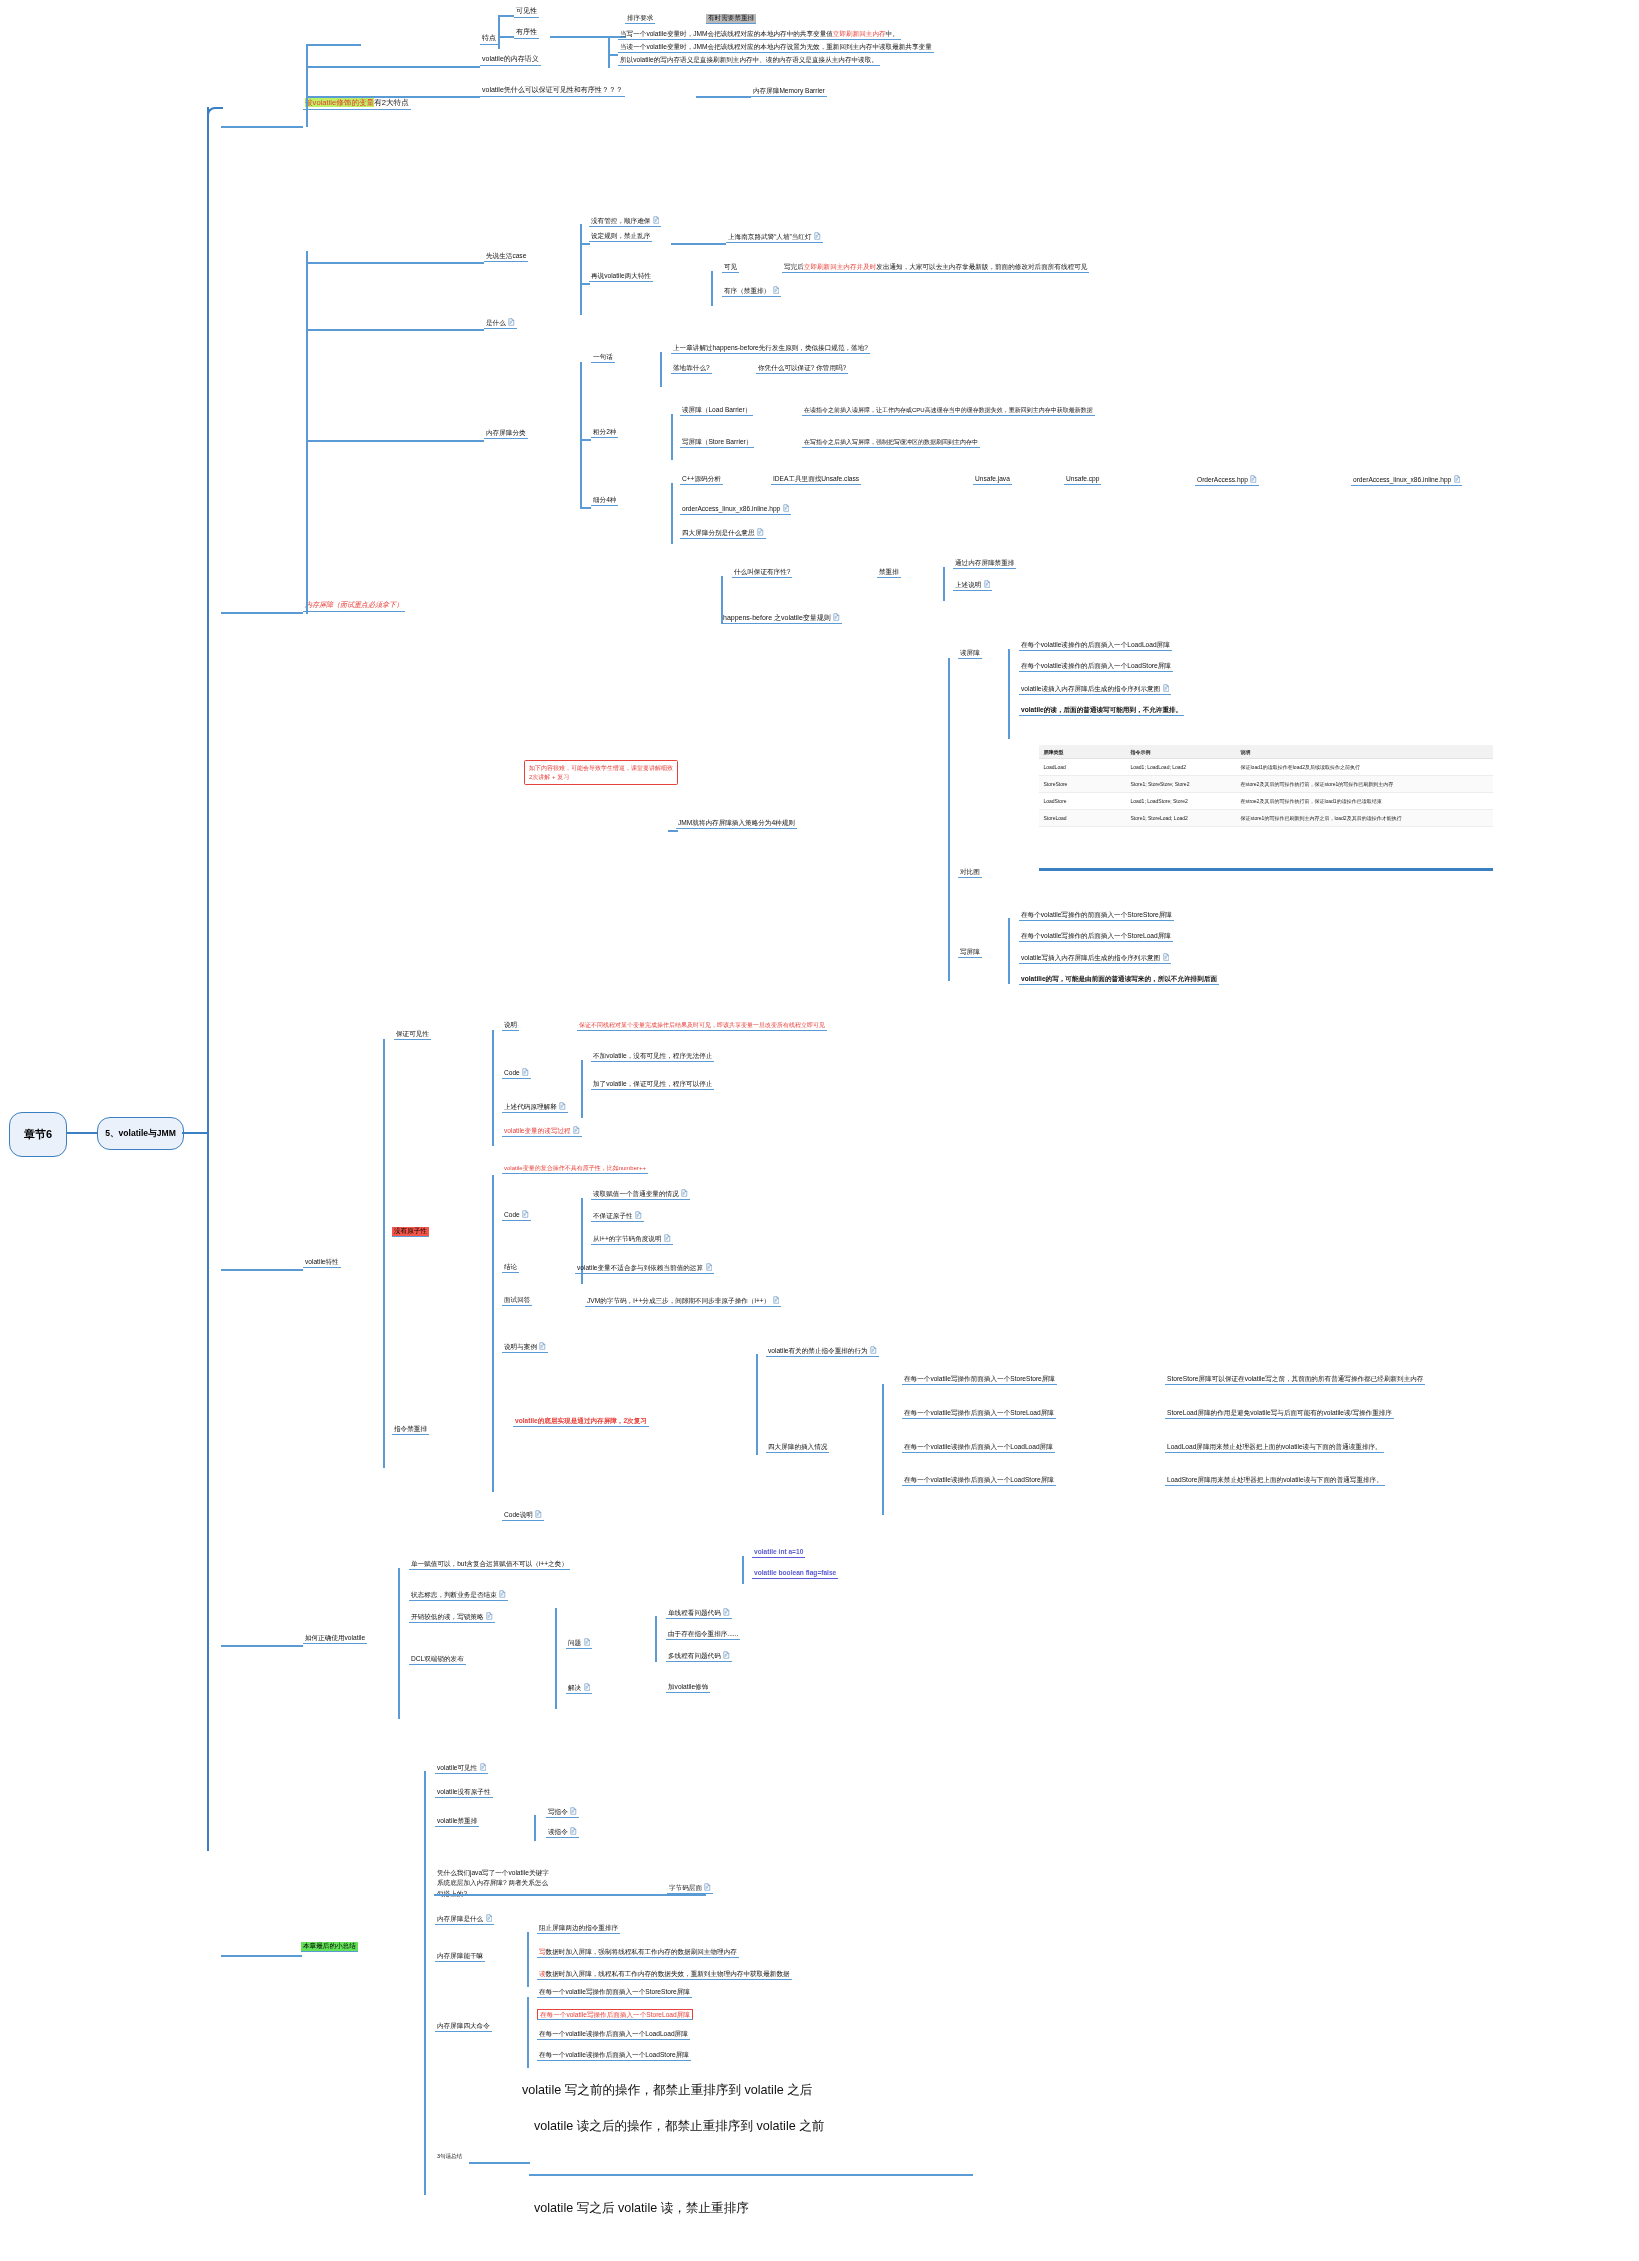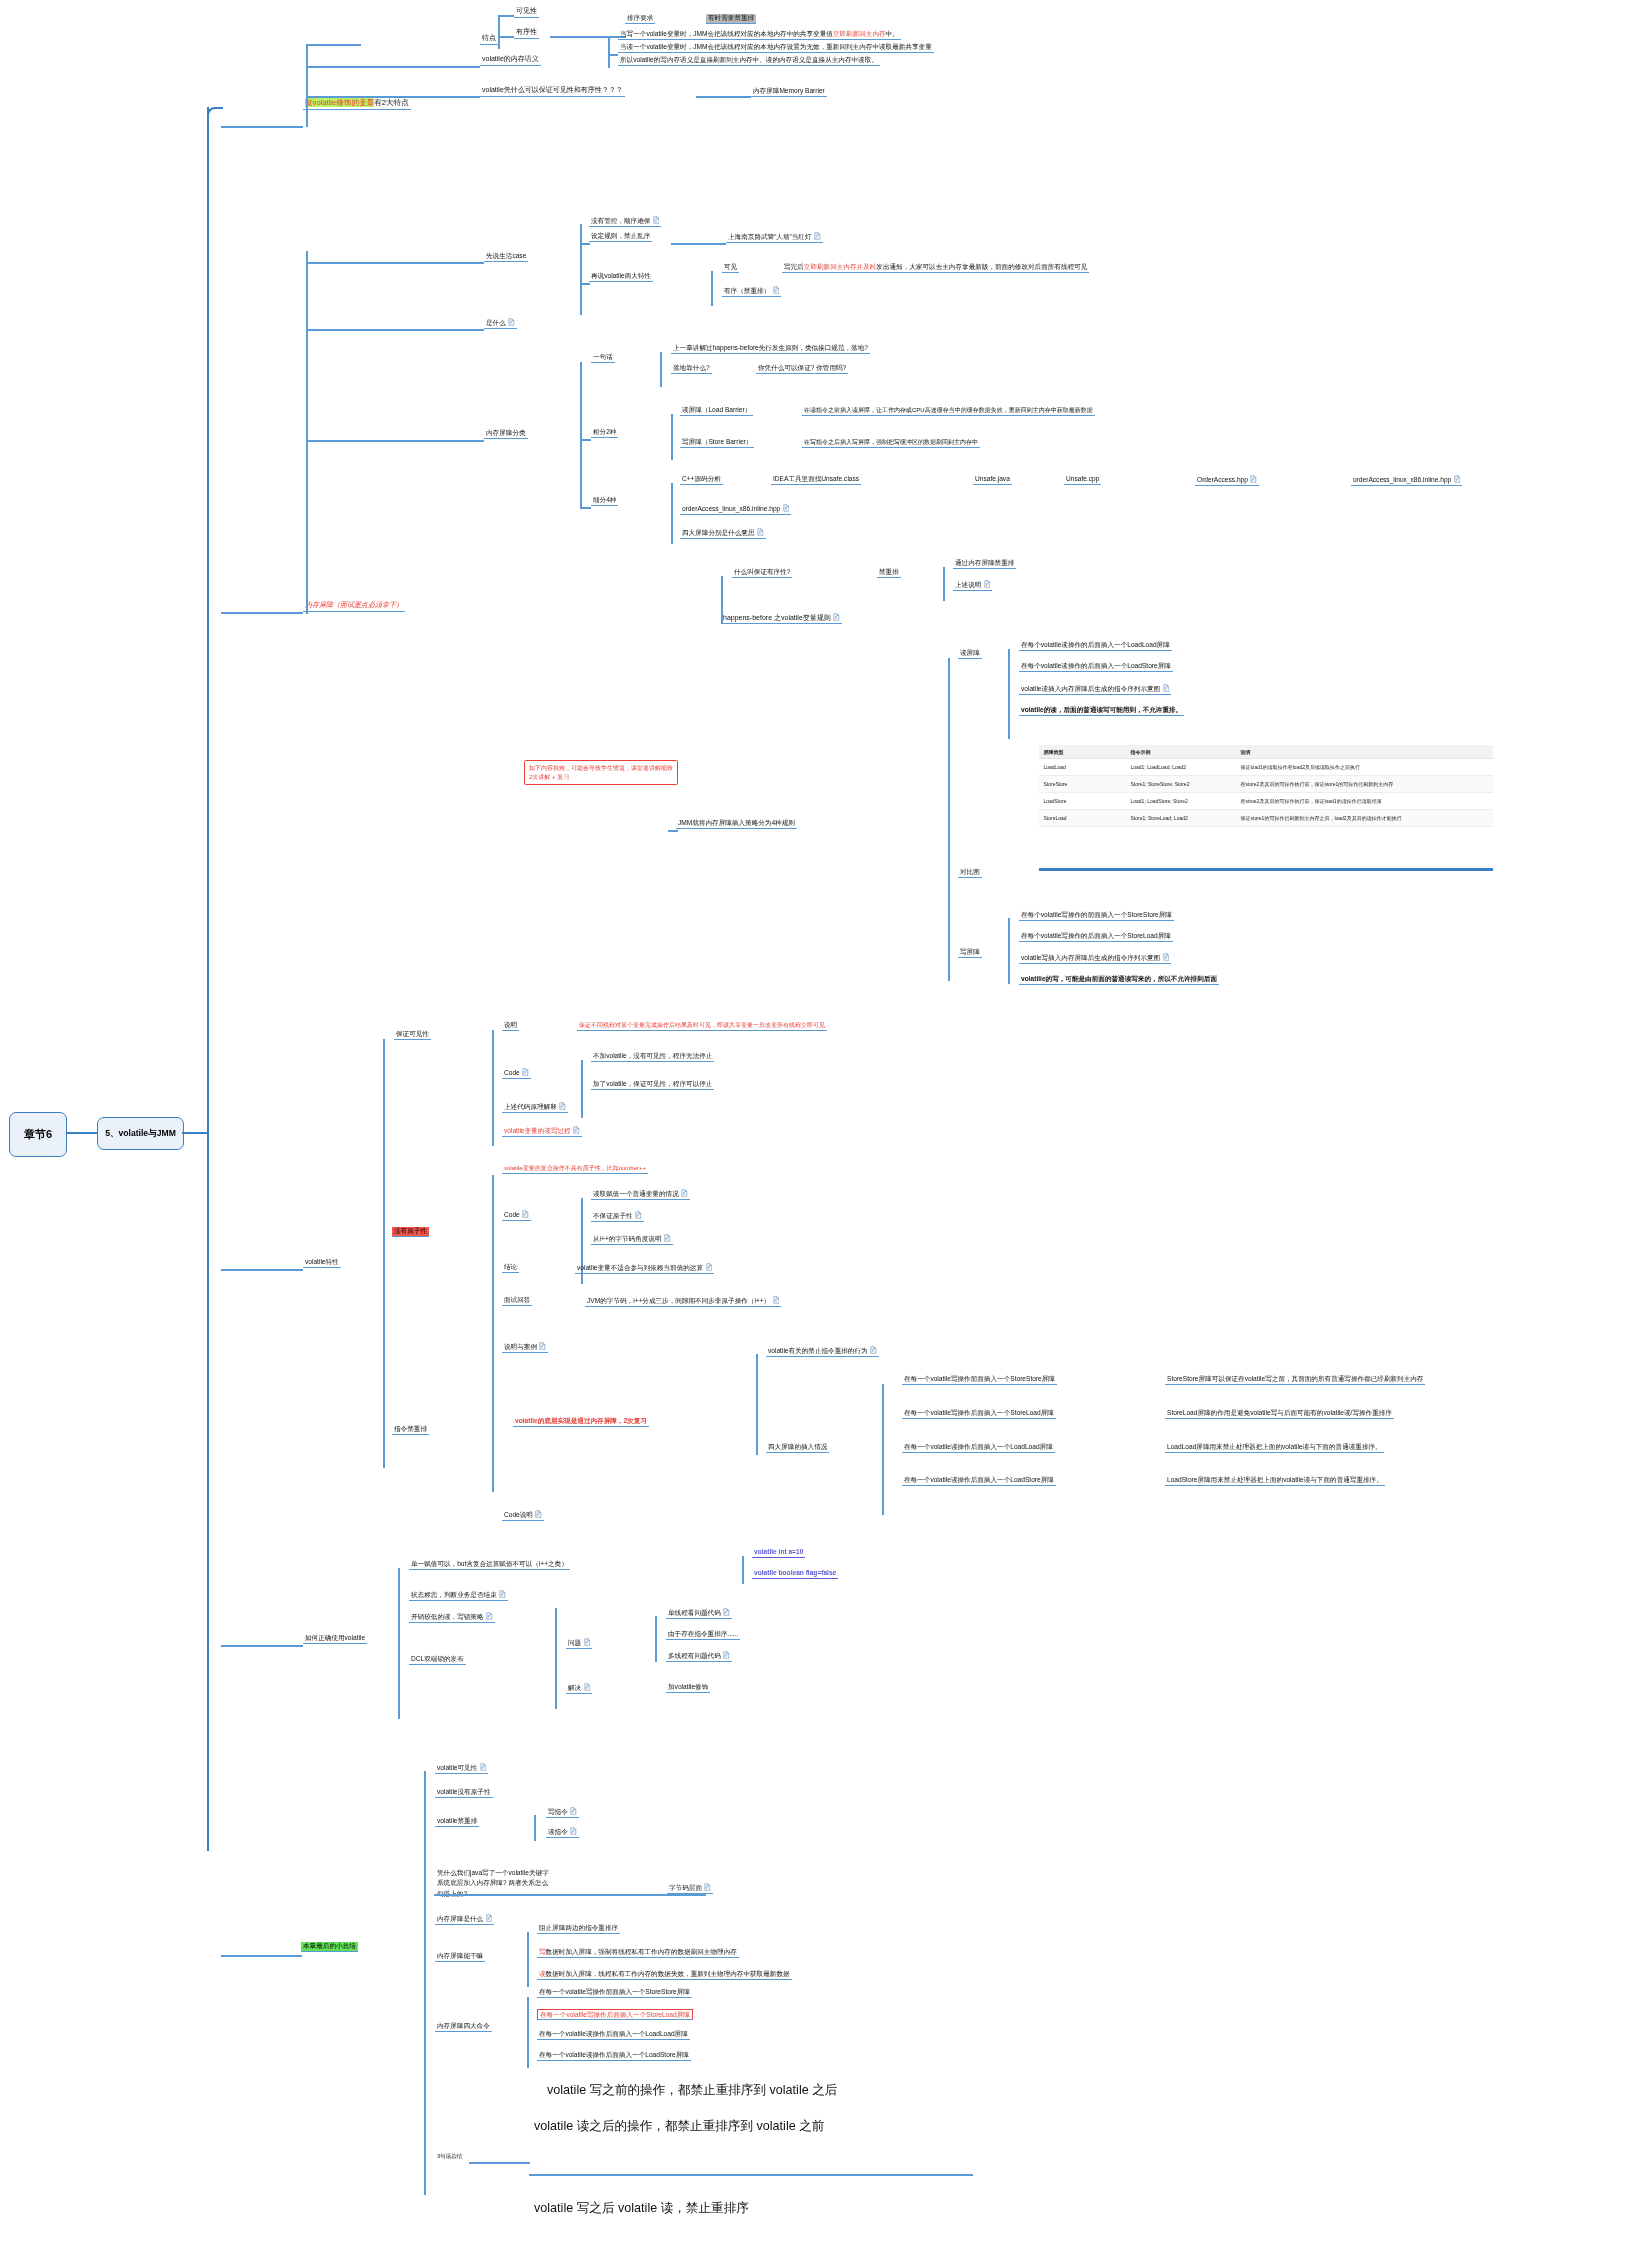--- a/index.html
+++ b/index.html
@@ -5,21 +5,21 @@
   html,body{margin:0;padding:0;background:#fff;}
   body{font-family:"Liberation Sans","DejaVu Sans",sans-serif;color:#111;}
   #canvas{position:relative;width:1639px;height:2261px;background:#fff;overflow:hidden;}
 
   
   .node{position:absolute;white-space:nowrap;line-height:1.15;}
   .node .txt{display:inline-block;padding:0 2px 1.5px 2px;}
   .ul-thin{border-bottom:1.5px solid #5b9bd5;}
 
   
-  .boxnode{position:absolute;border:1.5px solid #3a7fc1;border-radius:7px;background:#eaf1fa;
+  .boxnode{position:absolute;border:1.5px solid #3a7fc1;border-radius:13px;background:#eaf1fa;
            display:flex;align-items:center;justify-content:center;font-weight:bold;color:#000;}
 
   
   .lnh{position:absolute;background:#3a7fc1;height:2px;}
   .lnv{position:absolute;background:#3a7fc1;width:2px;}
   .lnh2{position:absolute;background:#5b9bd5;height:2px;}
   .lnv2{position:absolute;background:#5b9bd5;width:2px;}
   .elbow-up{position:absolute;border-left:2px solid #3a7fc1;border-top:2px solid #3a7fc1;
          border-top-left-radius:8px;}
 
@@ -714,21 +714,21 @@
     <span class="txt ul-thin">在每一个volatile读操作后面插入一个LoadLoad屏障</span>
   </div>
   <div class="node t13" style="left:537px;top:2051px;">
     <span class="txt ul-thin">在每一个volatile读操作后面插入一个LoadStore屏障</span>
   </div>
 
   <div class="node t11" style="left:435px;top:2153px;">
     <span class="txt">3句话总结</span>
   </div>
   <div class="lnh2" style="left:469px;top:2162px;width:61px;"></div>
-  <div class="sum" style="left:547px;top:2082px;">
+  <div class="sum" style="left:522px;top:2082px;">
     <span>volatile 写之前的操作，都禁止重排序到 volatile 之后</span>
   </div>
   <div class="sum" style="left:534px;top:2118px;">
     <span>volatile 读之后的操作，都禁止重排序到 volatile 之前</span>
   </div>
   <div class="sum" style="left:534px;top:2152px;margin-top:48px;">
     <span>volatile 写之后 volatile 读，禁止重排序</span>
   </div>
   <div class="lnh2" style="left:529px;top:2174px;width:444px;"></div>
 

